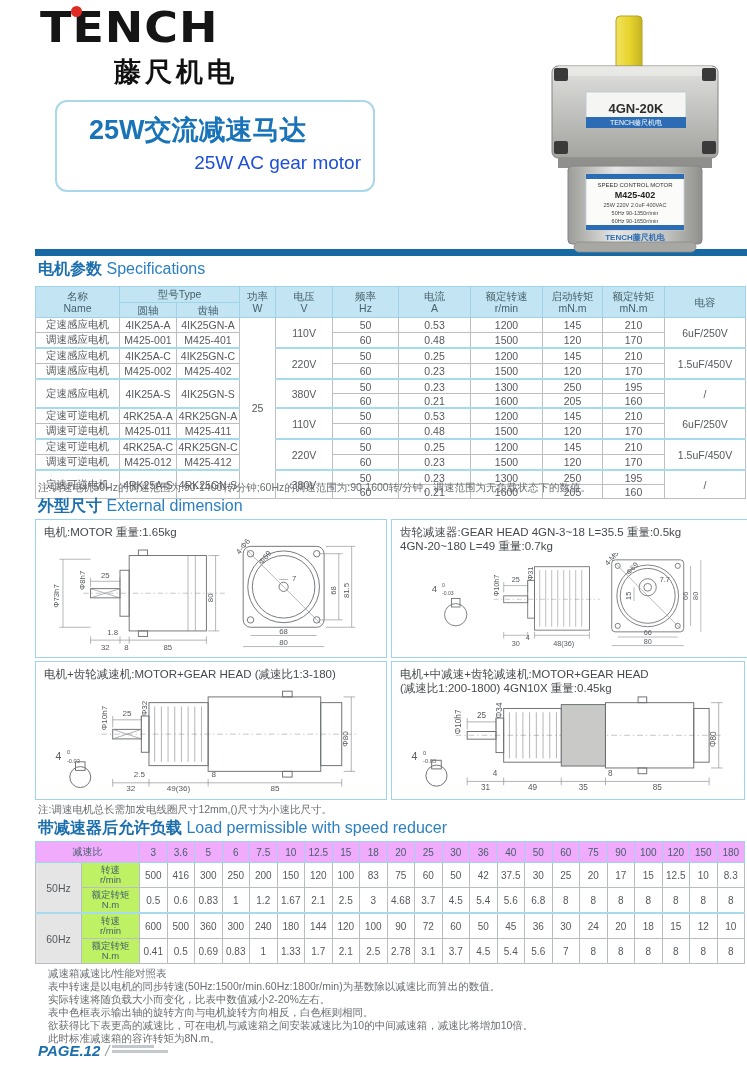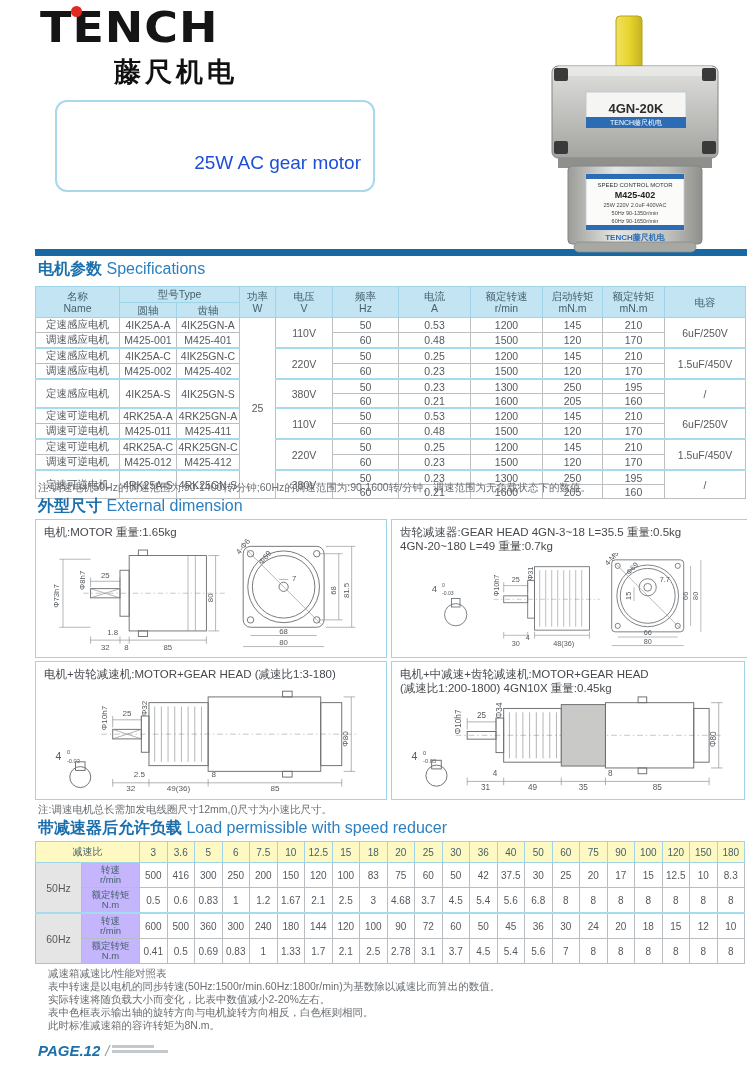--- a/index.html
+++ b/index.html
@@ -38,22 +38,22 @@
   .ol{stroke:#6b6e71;fill:none;stroke-width:1;}
   .dl{stroke:#8a8d90;fill:none;stroke-width:.7;}
   .cl{stroke:#9a9da0;fill:none;stroke-width:.6;stroke-dasharray:6 3 1.5 3;}
   .rib{stroke:#7d8083;stroke-width:.6;}
   .tolv{font-size:11px !important;fill:#45494d;}
   .tols{font-size:6px !important;}
 
   
   .load-table{position:absolute;left:35px;top:841px;width:710px;border-collapse:collapse;table-layout:fixed;font-size:10px;color:#55595d;border:1px solid #9ed3e8;}
   .load-table th,.load-table td{border:1px solid #b7bdc0;text-align:center;padding:0;background:#fff;font-weight:normal;}
-  .load-table .hd{background:#fef9c3;color:#47606c;height:20px;border-color:#9ed3e8;margin-left:26px;}
-  .load-table .lb{background:#c4b5fd;color:#47606c;white-space:pre-line;line-height:1.1;font-size:9.5px;}
+  .load-table .hd{background:#f0abfc;color:#47606c;height:20px;border-color:#9ed3e8;margin-left:26px;}
+  .load-table .lb{background:#bef264;color:#47606c;white-space:pre-line;line-height:1.1;font-size:9.5px;}
   .load-table .fq{background:#e5e5e5;font-size:10.5px;}
   .load-table td{height:24px;}
   .load-table tr.gt td, .load-table tr.gt th{border-top:2px solid #a6dbee;}
 
   .foot-notes{position:absolute;left:48px;top:967px;font-size:10.5px;color:#6a6e72;line-height:13px;}
   .footer{position:absolute;left:38px;top:1042px;display:flex;align-items:flex-start;}
   .page-no{font-size:15px;font-weight:bold;font-style:italic;color:#1b6fad;}
   .foot-slash{color:#9aa0a5;font-size:15px;margin:0 3px 0 5px;font-style:italic;}
   .foot-marks{margin-top:3px;}
   .foot-marks div{height:3px;background:#c3c8cc;margin-bottom:2px;}
@@ -67,20 +67,21 @@
 
 <div id="page">
 
   <div class="logo-wrap">
     <div class="logo-text">TENCH</div>
     <div class="logo-dot"></div>
     <div class="logo-cn">藤尺机电</div>
   </div>
 
   <div class="hero-box">
+    <div class="hero-cn">25W交流减速马达</div>
     <div class="hero-en">25W AC gear motor</div>
   </div>
 
   <div class="blue-bar"></div>
 
   <svg class="photo" width="214" height="244" viewBox="0 0 214 244">
     <defs>
       <linearGradient id="gbox" x1="0" y1="0" x2="0" y2="1">
         <stop offset="0" stop-color="#e0e0de"></stop>
           <stop offset="1" stop-color="#a3a4a0"></stop>
@@ -712,20 +713,21 @@
           <td>8</td>
         </tr>
       </tbody>
   </table>
 
   <div class="foot-notes" id="foot-notes">
       <div>减速箱减速比/性能对照表</div>
       <div>表中转速是以电机的同步转速(50Hz:1500r/min.60Hz:1800r/min)为基数除以减速比而算出的数值。</div>
       <div>实际转速将随负载大小而变化，比表中数值减小2-20%左右。</div>
       <div>表中色框表示输出轴的旋转方向与电机旋转方向相反，白色框则相同。</div>
+      <div>欲获得比下表更高的减速比，可在电机与减速箱之间安装减速比为10的中间减速箱，减速比将增加10倍。</div>
       <div>此时标准减速箱的容许转矩为8N.m。</div>
     </div>
 
   <div class="footer">
     <span class="page-no">PAGE.12</span>
     <span class="foot-slash">/</span>
     <span class="foot-marks">
         <div style="width:42px"></div>
         <div style="width:56px"></div>
       </span>

